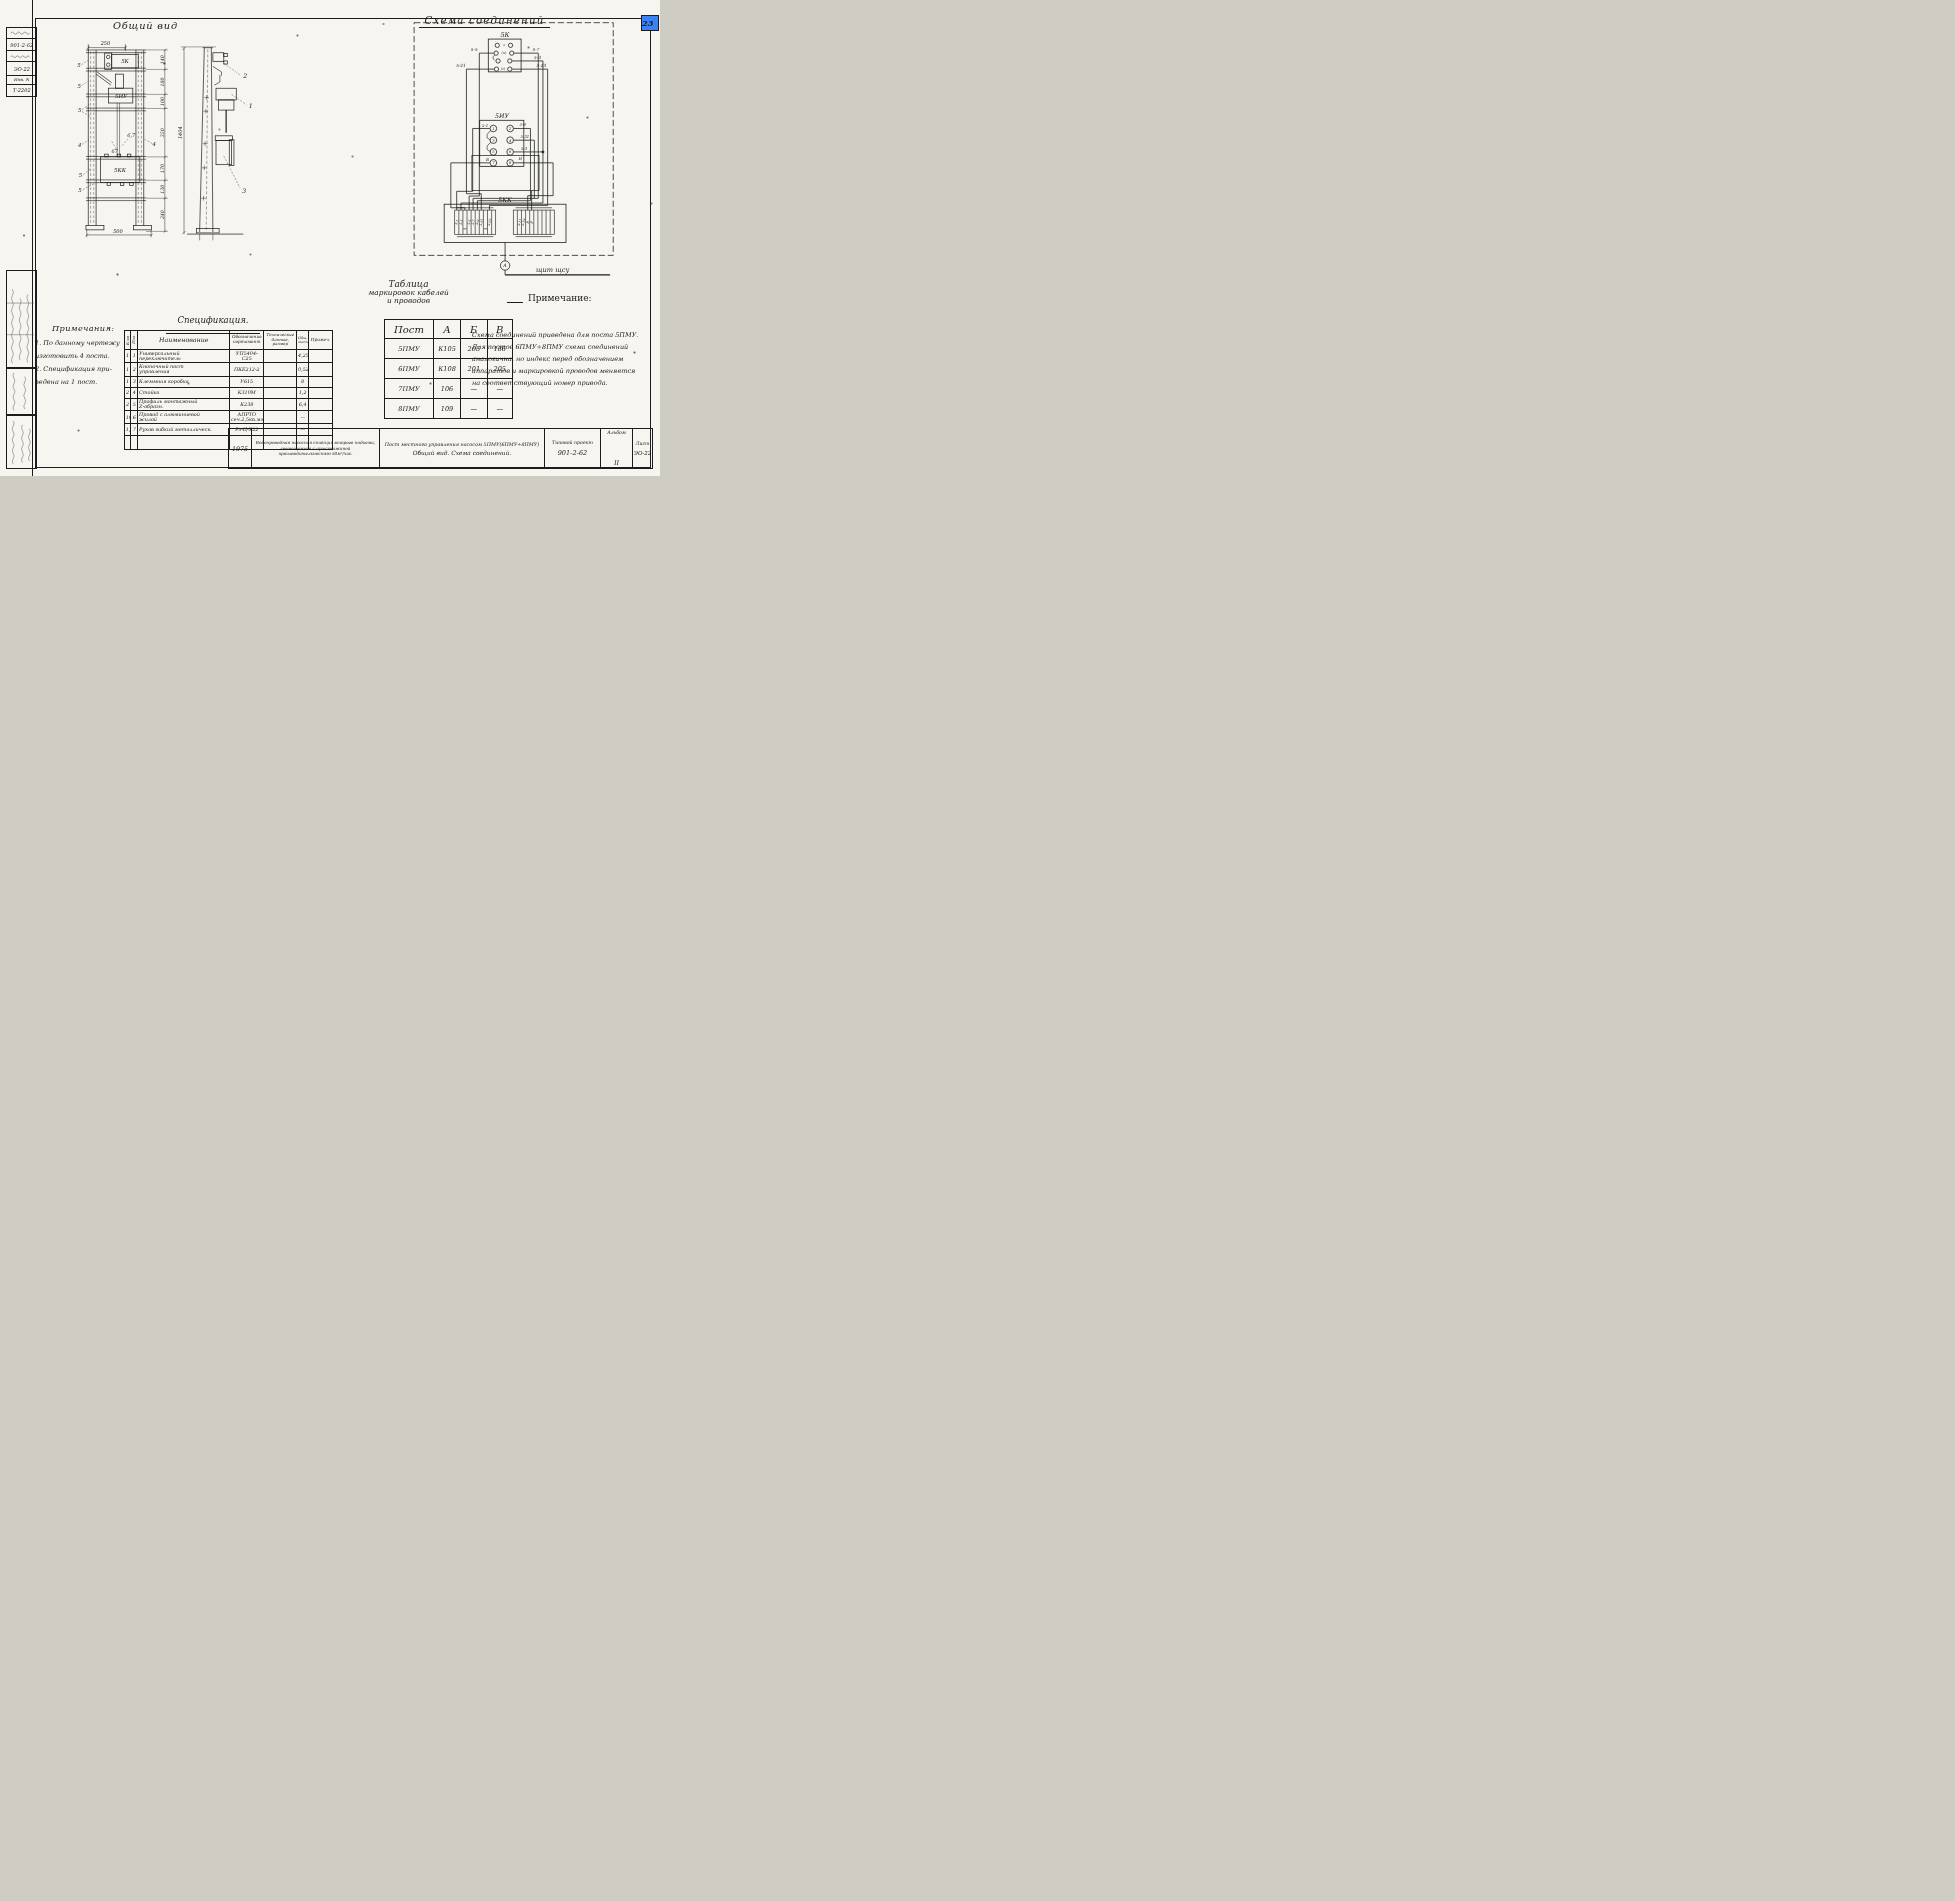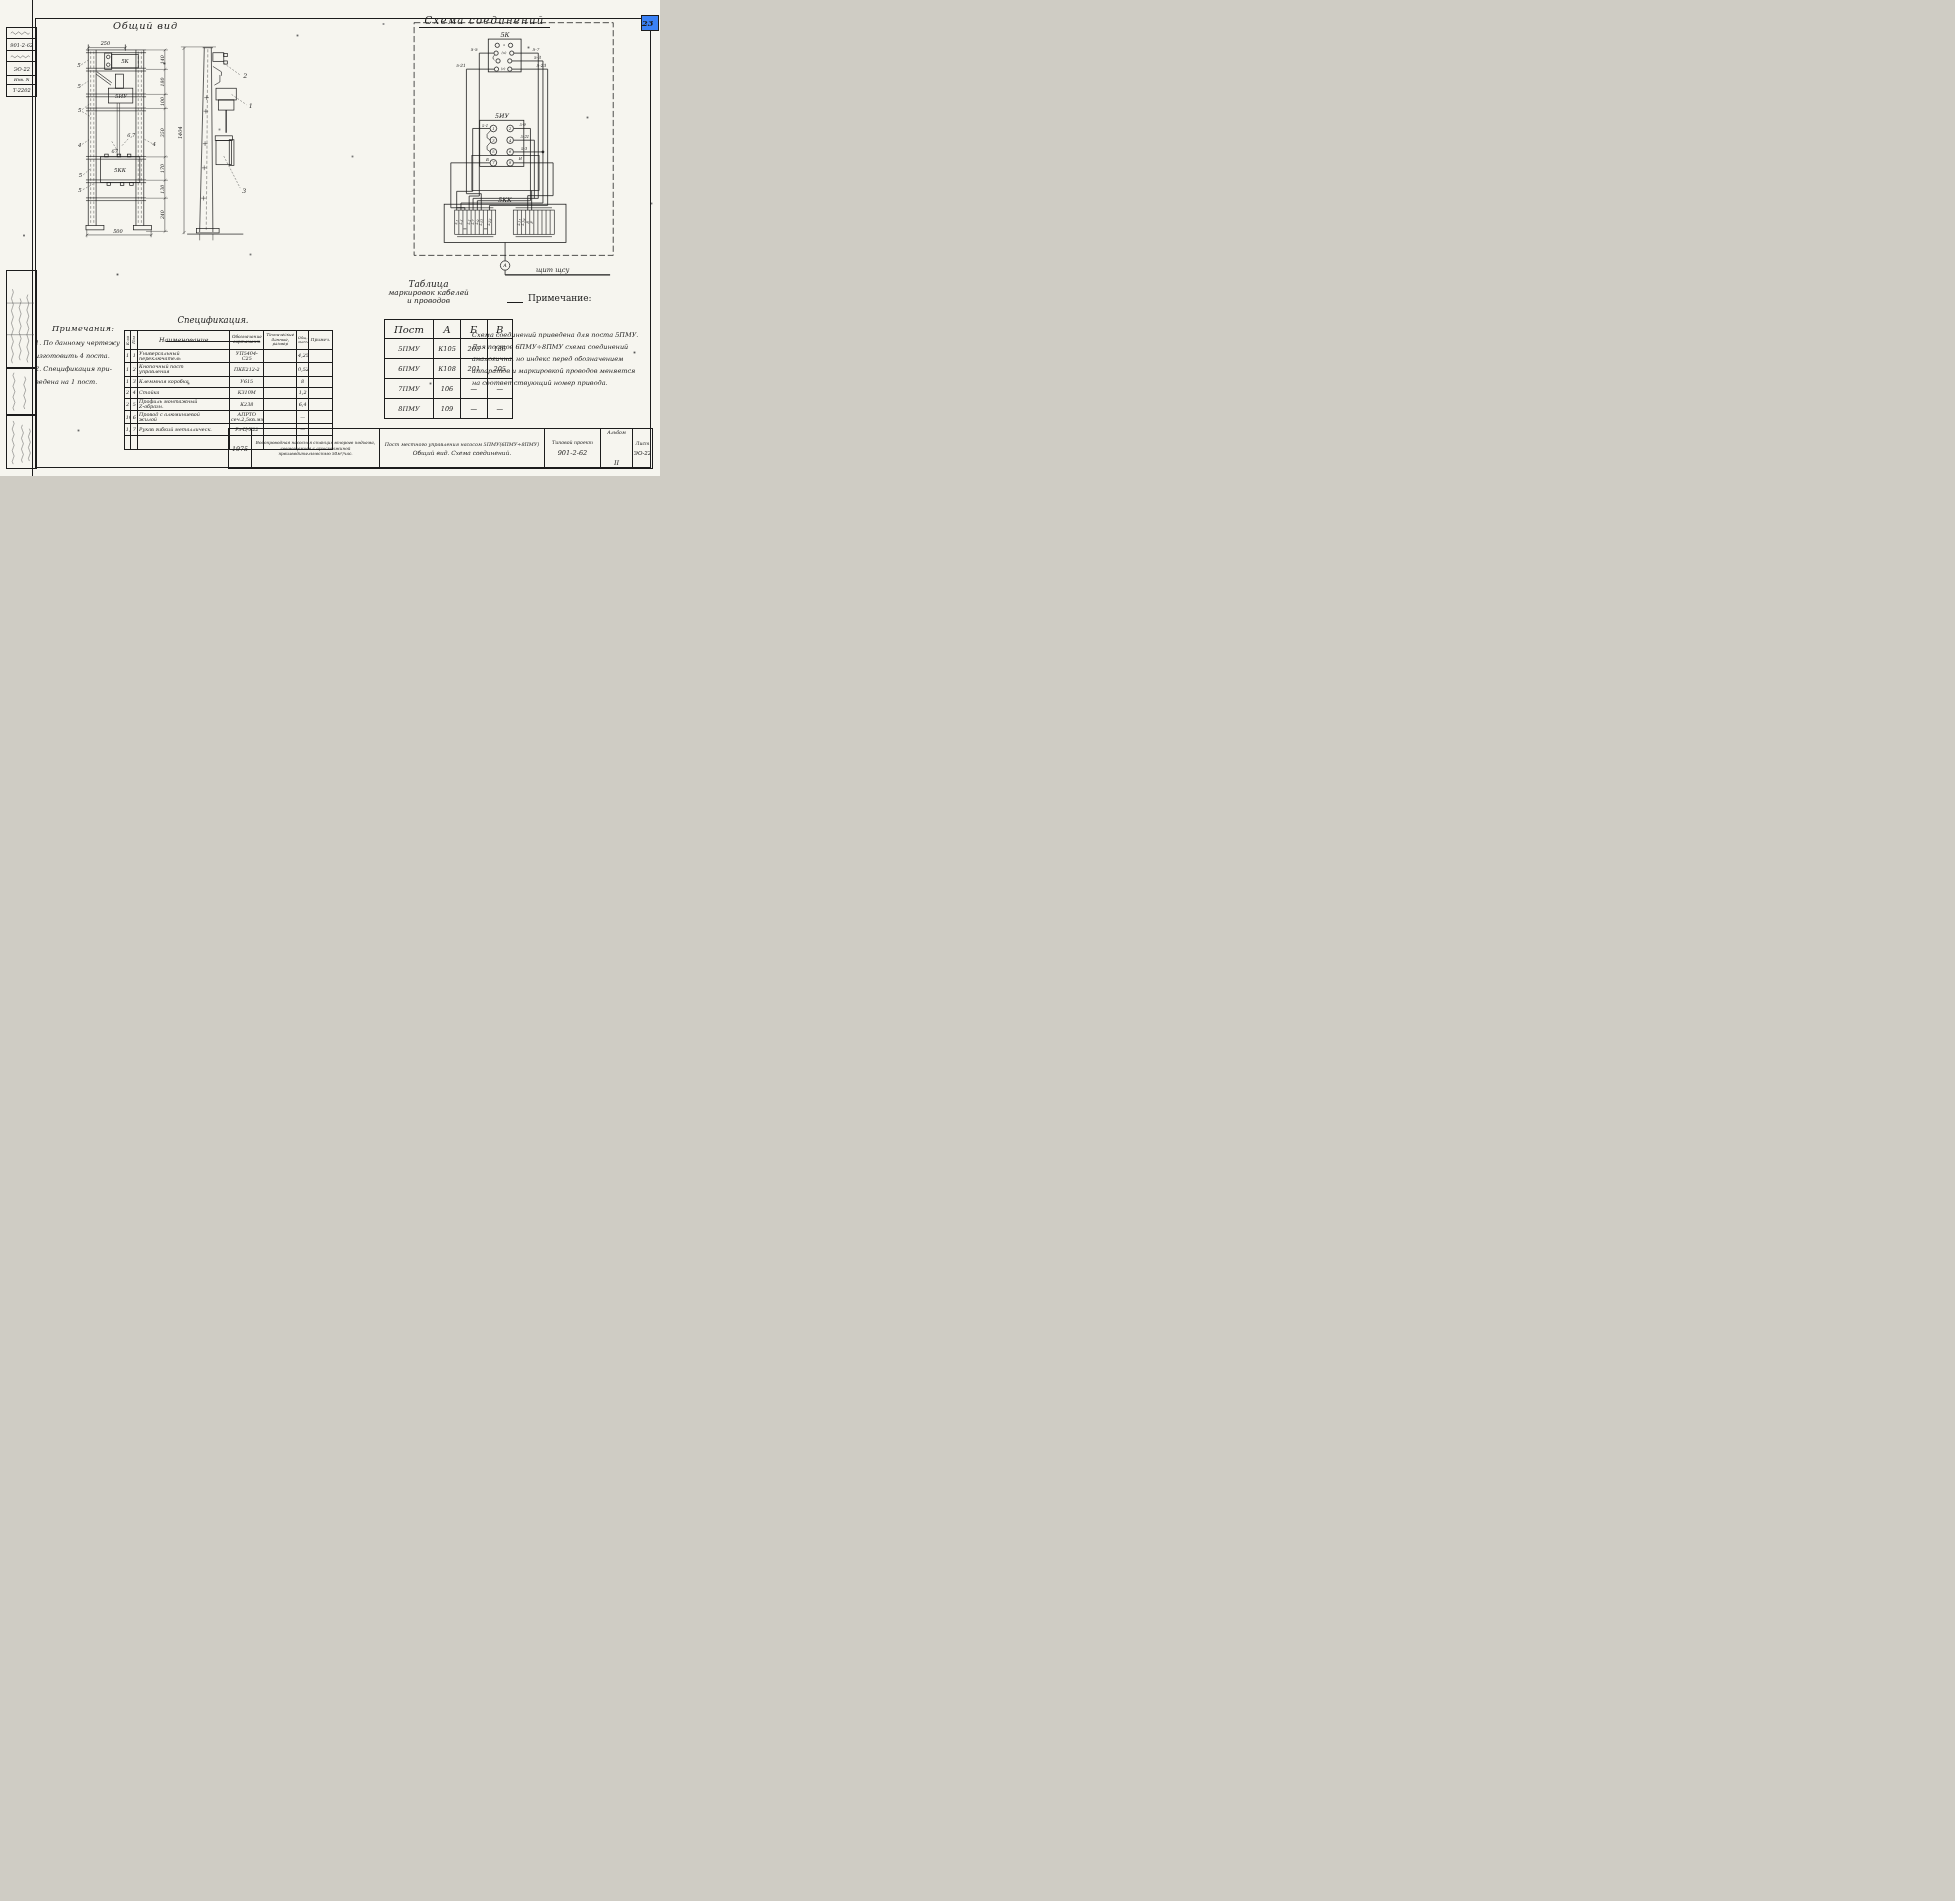--- a/index.html
+++ b/index.html
@@ -19,38 +19,38 @@
   .cstamp .row{border-bottom:0.8px solid #1c1c1c;display:flex;align-items:center;justify-content:center;
     font-size:4.7px;font-style:italic;overflow:hidden;}
   .cstamp .row:last-child{border-bottom:none;}
   
   .lstamp{position:absolute;left:6.3px;width:29px;border:0.8px solid #1c1c1c;overflow:hidden;}
   
   .gv-title{position:absolute;left:113px;top:20.3px;font-size:9.8px;font-style:italic;letter-spacing:0.8px;}
   .sch-title{position:absolute;left:419px;top:15px;font-size:10.2px;font-style:italic;letter-spacing:1.2px;
     border-bottom:0.8px solid #1c1c1c;padding:0 5.5px 0.8px 5.5px;}
   
-  .mk-title{position:absolute;left:372px;top:279px;width:113px;text-align:center;font-style:italic;line-height:1.12;}
+  .mk-title{position:absolute;left:352px;top:279px;width:113px;text-align:center;font-style:italic;line-height:1.12;}
   .mk-title .l1{font-size:9px;}
   .mk-title .l2,.mk-title .l3{font-size:7.4px;}
   table{border-collapse:collapse;}
   .mktab{position:absolute;left:384px;top:319px;}
   .mktab td,.mktab th{border:1.2px solid #1c1c1c;font-style:italic;text-align:center;padding:0;}
   .mktab th{font-weight:normal;font-size:10px;height:18.4px;}
   .mktab td{font-size:6.6px;height:19px;}
   
   .noteR-dash{position:absolute;left:507px;top:302px;width:16.4px;height:0.8px;background:#1c1c1c;}
   .noteR-title{position:absolute;left:528px;top:293px;font-size:9px;}
   .noteR-text{position:absolute;left:472px;top:329px;width:168px;font-size:6.5px;font-style:italic;line-height:12px;white-space:pre-line;}
   
   .noteL-title{position:absolute;left:52px;top:323px;font-size:8.2px;font-style:italic;letter-spacing:0.4px;}
   .noteL-text{position:absolute;left:35px;top:337px;width:98px;font-size:6.5px;font-style:italic;line-height:13px;white-space:pre-line;}
   
   .sp-title{position:absolute;left:166px;top:315px;width:94px;text-align:center;font-size:8.6px;font-style:italic;
-    border-bottom:0.8px solid #1c1c1c;padding-bottom:16px;}
+    border-bottom:0.8px solid #1c1c1c;padding-bottom:8px;}
   .sptab{position:absolute;left:124px;top:330px;table-layout:fixed;width:208px;}
   .sptab td,.sptab th{border:1.2px solid #1c1c1c;font-weight:normal;font-style:italic;padding:0 0.8px;overflow:hidden;}
   .sptab th{font-size:4.3px;line-height:1.15;white-space:pre-line;text-align:center;height:18px;}
   .sptab td{font-size:4.9px;line-height:1.1;white-space:pre-line;}
   .sptab td.c{text-align:center;}
   .vert{writing-mode:vertical-rl;transform:rotate(180deg);font-size:3.9px;margin:0 auto;}
   
   .tblock{position:absolute;left:228px;top:428px;width:423px;height:39px;display:flex;border:1.2px solid #1c1c1c;}
   .tblock .cell{border-right:1.2px solid #1c1c1c;box-sizing:border-box;display:flex;flex-direction:column;
     align-items:center;justify-content:center;font-style:italic;text-align:center;}

